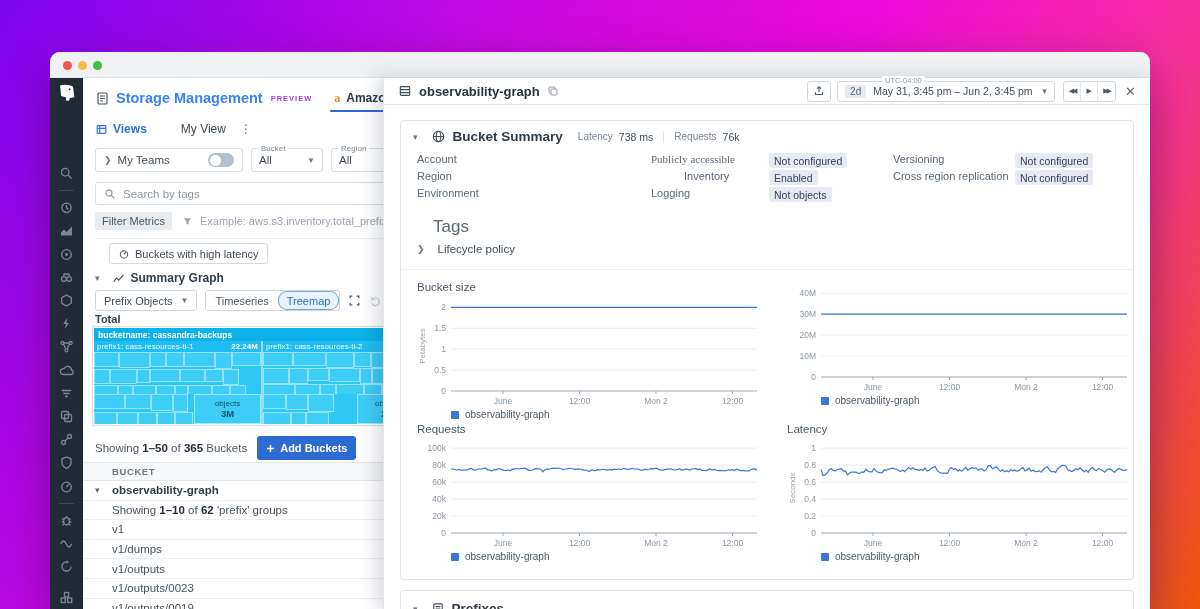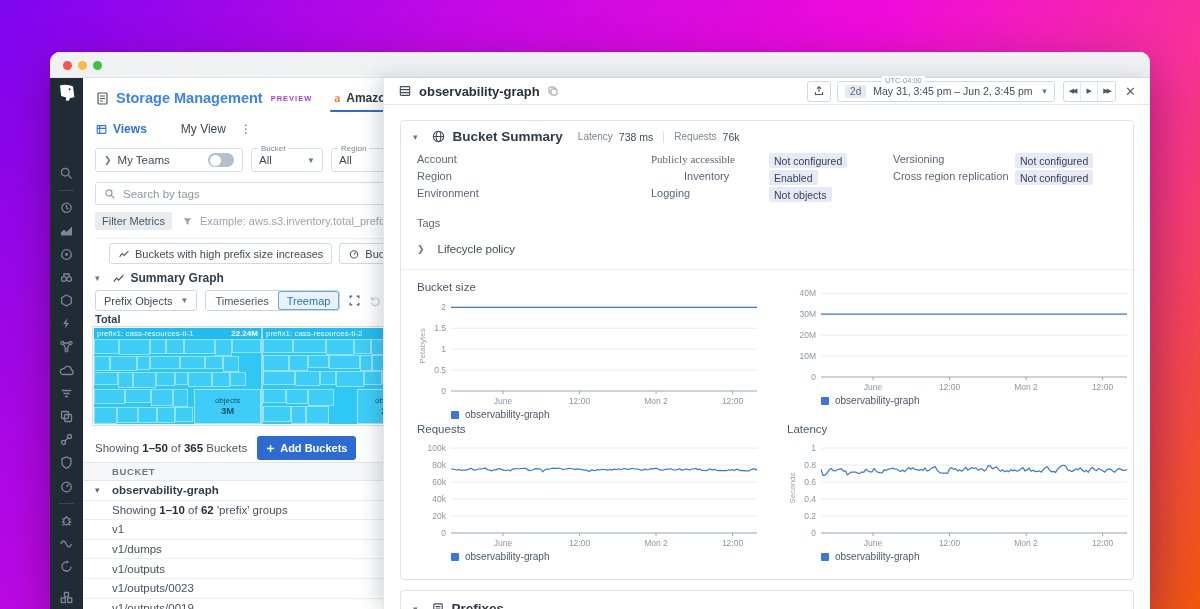--- a/index.html
+++ b/index.html
@@ -47,21 +47,21 @@
   .metricsrow .ph{font-size:11px;color:#9aa5b0;margin-left:7px;white-space:nowrap;}
   .metricsrow svg{margin-left:10px;flex:none;}
   .quickrow{position:absolute;left:26px;top:165px;display:flex;gap:7px;white-space:nowrap;}
   .qbtn{display:flex;align-items:center;gap:5px;border:1px solid #d4d9de;border-radius:3px;height:21px;padding:0 8px;font-size:11px;color:#3f4d5a;background:#fff;}
   .sumhead{position:absolute;left:12px;top:193px;display:flex;align-items:center;gap:6px;}
   .sumhead .t{font-size:12px;font-weight:700;color:#33414e;}
   .ctrlrow{position:absolute;left:12px;top:212px;display:flex;align-items:center;gap:8px;}
   .select{display:flex;align-items:center;border:1px solid #cfd6db;border-radius:3px;height:21px;padding:0 8px;font-size:11px;color:#3f4d5a;}
   .seg{display:flex;border:1px solid #cfd6db;border-radius:3px;overflow:hidden;height:21px;}
   .seg .opt{font-size:11px;color:#4a5866;padding:0 9px;display:flex;align-items:center;background:#fff;}
-  .seg .opt.active{background:#e7f2fb;color:#2a70c8;box-shadow:inset 0 0 0 1px #69a7e0;border-radius:3px;}
+  .seg .opt.active{background:#e7f2fb;color:#2a70c8;box-shadow:inset 0 0 0 1px #69a7e0;border-radius:9px;}
   .icon-dim{opacity:.45;}
   .total-label{position:absolute;left:12px;top:235px;font-size:11px;font-weight:700;color:#33414e;}
   .treemap{position:absolute;left:9px;top:248px;width:336px;height:100px;border:1px solid #dadee2;padding:1px;display:flex;gap:1px;background:#fff;}
   .bucket{flex:1;display:flex;flex-direction:column;min-width:0;}
   .bkt-head{height:13px;background:#0cb2e9;color:#fff;font-size:8.5px;font-weight:700;display:flex;justify-content:space-between;align-items:center;padding:0 4px;white-space:nowrap;}
   .regions{flex:1;display:flex;gap:2px;background:#9adcf2;min-height:0;}
   .region{display:flex;flex-direction:column;background:#2fc7f3;min-width:0;}
   .reg-head{height:11px;background:#22bdf0;color:#ecfaff;font-size:8px;display:flex;justify-content:space-between;align-items:center;padding:0 3px;white-space:nowrap;overflow:hidden;}
   .reg-head .v{font-weight:700;color:#fff;}
   .reg-body{flex:1;display:flex;flex-direction:column;min-height:0;}
@@ -104,21 +104,21 @@
   .card2{top:512px;height:60px;}
   .cardhead{position:absolute;left:12px;top:8px;display:flex;align-items:center;gap:7px;white-space:nowrap;}
   .cardhead .ct{font-size:13.5px;font-weight:700;color:#2f3b47;}
   .hmetrics{display:flex;align-items:center;gap:6px;margin-left:8px;}
   .hm-l{font-size:10px;color:#7b8794;}
   .hm-v{font-size:10.5px;color:#3f4d5a;}
   .hm-div{width:1px;height:12px;background:#dfe3e7;margin:0 4px;}
   .detail-row{position:absolute;left:0;right:0;height:16px;}
   .dlabel{position:absolute;font-size:11px;color:#5a6875;white-space:nowrap;}
   .badge{position:absolute;font-size:10.5px;color:#333f63;background:#e7eaf3;border-radius:2px;padding:1.5px 5px;white-space:nowrap;}
-  .tags-label{position:absolute;left:16px;top:96px;font-size:11px;color:#5a6875;}
+  .tags-label{position:absolute;left:32px;top:96px;font-size:17px;color:#5a6875;}
   .lifecycle{position:absolute;left:16px;top:122px;display:flex;align-items:center;gap:7px;}
   .lifecycle .t{font-size:11.5px;color:#3f4d5a;}
   .cdiv{position:absolute;left:0;right:0;top:148px;height:1px;background:#eceef0;}
   .chart{position:absolute;width:346px;}
   .chart .ctitle{font-size:11.5px;color:#4a5866;margin-bottom:2px;}
   .legend{display:flex;align-items:center;gap:6px;margin-left:34px;margin-top:2px;}
   .legend .sq{width:8px;height:8px;border-radius:1px;}
   .legend .lt{font-size:10px;color:#4a5866;}
   .prefhead{position:absolute;left:12px;top:10px;display:flex;align-items:center;gap:7px;}
   .prefhead .ct{font-size:13.5px;font-weight:700;color:#2f3b47;}
@@ -303,26 +303,20 @@
         <span class="chip">Filter Metrics</span>
         <svg width="11" height="11" viewBox="0 0 15 15">
             <path d="M2.5 3h10L9 7.8V12l-3-1.3V7.8z" fill="#9aa5b0"></path>
           </svg>
         <span class="ph">Example: aws.s3.inventory.total_prefix_size&gt;10</span>
       </div>
 
       <div class="quickrow" id="quick-filters">
           <span class="qbtn">
             <svg width="12" height="12" viewBox="0 0 15 15">
-              <path d="M2 11l3.2-4 2.5 2.3L13 3.8" stroke="#4a5866" fill="none" stroke-width="1.4"></path>
-            </svg>
-            <span>Buckets with high prefix size increases</span>
-          </span>
-          <span class="qbtn">
-            <svg width="12" height="12" viewBox="0 0 15 15">
               <circle cx="7.5" cy="8" r="4.6" stroke="#4a5866" fill="none" stroke-width="1.3"></circle>
               <path d="M7.5 8l2.3-2.6" stroke="#4a5866" stroke-width="1.3"></path>
             </svg>
             <span>Buckets with high latency</span>
           </span>
         </div>
 
       <div class="sumhead">
         <span class="chev">▾</span>
         <svg width="13" height="13" viewBox="0 0 15 15" fill="none" stroke="#4a5866" stroke-width="1.4">
@@ -350,20 +344,24 @@
         <svg class="icon-dim" width="13" height="13" viewBox="0 0 15 15" fill="none" stroke="#8b97a2" stroke-width="1.4">
             <path d="M12 7.5A4.5 4.5 0 1 1 7.5 3"></path>
             <path d="M7.5 1.2L10.2 3 7.5 4.8z" fill="#8b97a2" stroke="none"></path>
           </svg>
       </div>
 
       <div class="total-label">Total</div>
 
       <div class="treemap">
         <div class="bucket">
+          <div class="bkt-head">
+            <span>bucketname: cassandra-backups</span>
+            <span>43.03M</span>
+          </div>
           <div class="regions" id="treemap-regions">
               <div class="region" style="flex: 22.24 1 0%;">
                 <div class="reg-head">
                   <span>prefix1: cass-resources-ti-1</span>
                   <span class="v">22.24M</span>
                 </div>
                 <div class="reg-body">
                   <div class="cellzone top">
                     <span class="cell" style="width: 25.2243px; height: 14.7932px;"></span>
                     <span class="cell" style="width: 30.7542px; height: 15.6789px;"></span>

